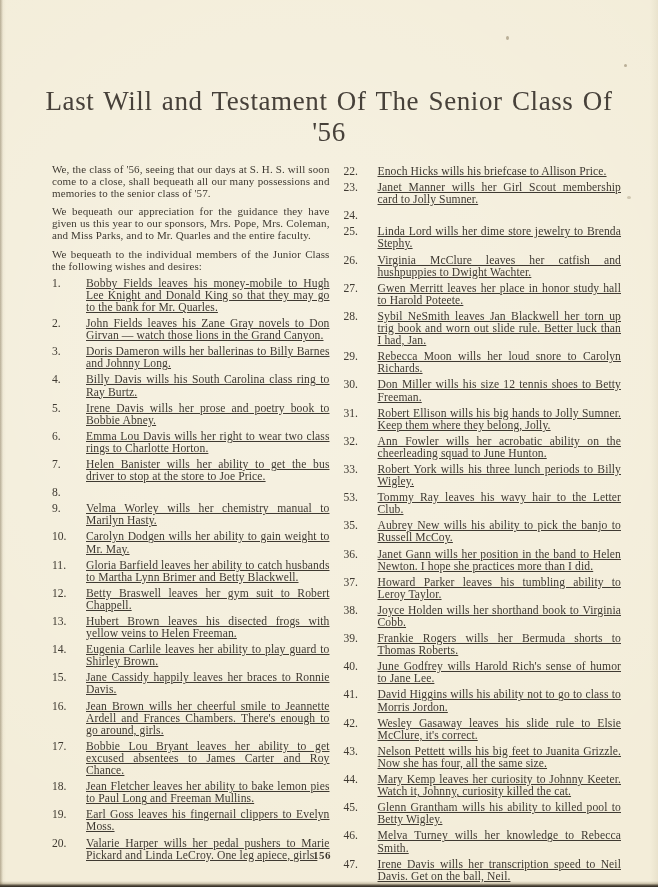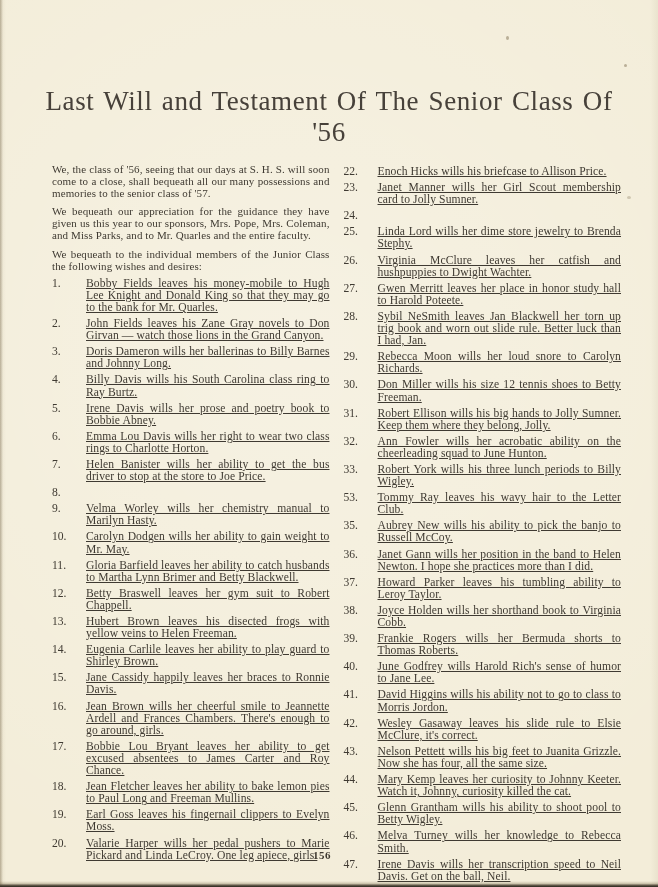--- a/index.html
+++ b/index.html
@@ -268,21 +268,21 @@
           <div class="item">
             <span class="num">43.</span>
             <span class="txt">Nelson Pettett wills his big feet to Juanita Grizzle. Now she has four, all the same size.</span>
           </div>
           <div class="item">
             <span class="num">44.</span>
             <span class="txt">Mary Kemp leaves her curiosity to Johnny Keeter. Watch it, Johnny, curiosity killed the cat.</span>
           </div>
           <div class="item">
             <span class="num">45.</span>
-            <span class="txt">Glenn Grantham wills his ability to shoot pool to Betty Wigley.</span>
+            <span class="txt">Glenn Grantham wills his ability to killed pool to Betty Wigley.</span>
           </div>
           <div class="item">
             <span class="num">46.</span>
             <span class="txt">Melva Turney wills her knowledge to Rebecca Smith.</span>
           </div>
           <div class="item">
             <span class="num">47.</span>
             <span class="txt">Irene Davis wills her transcription speed to Neil Davis. Get on the ball, Neil.</span>
           </div>
         </div>

